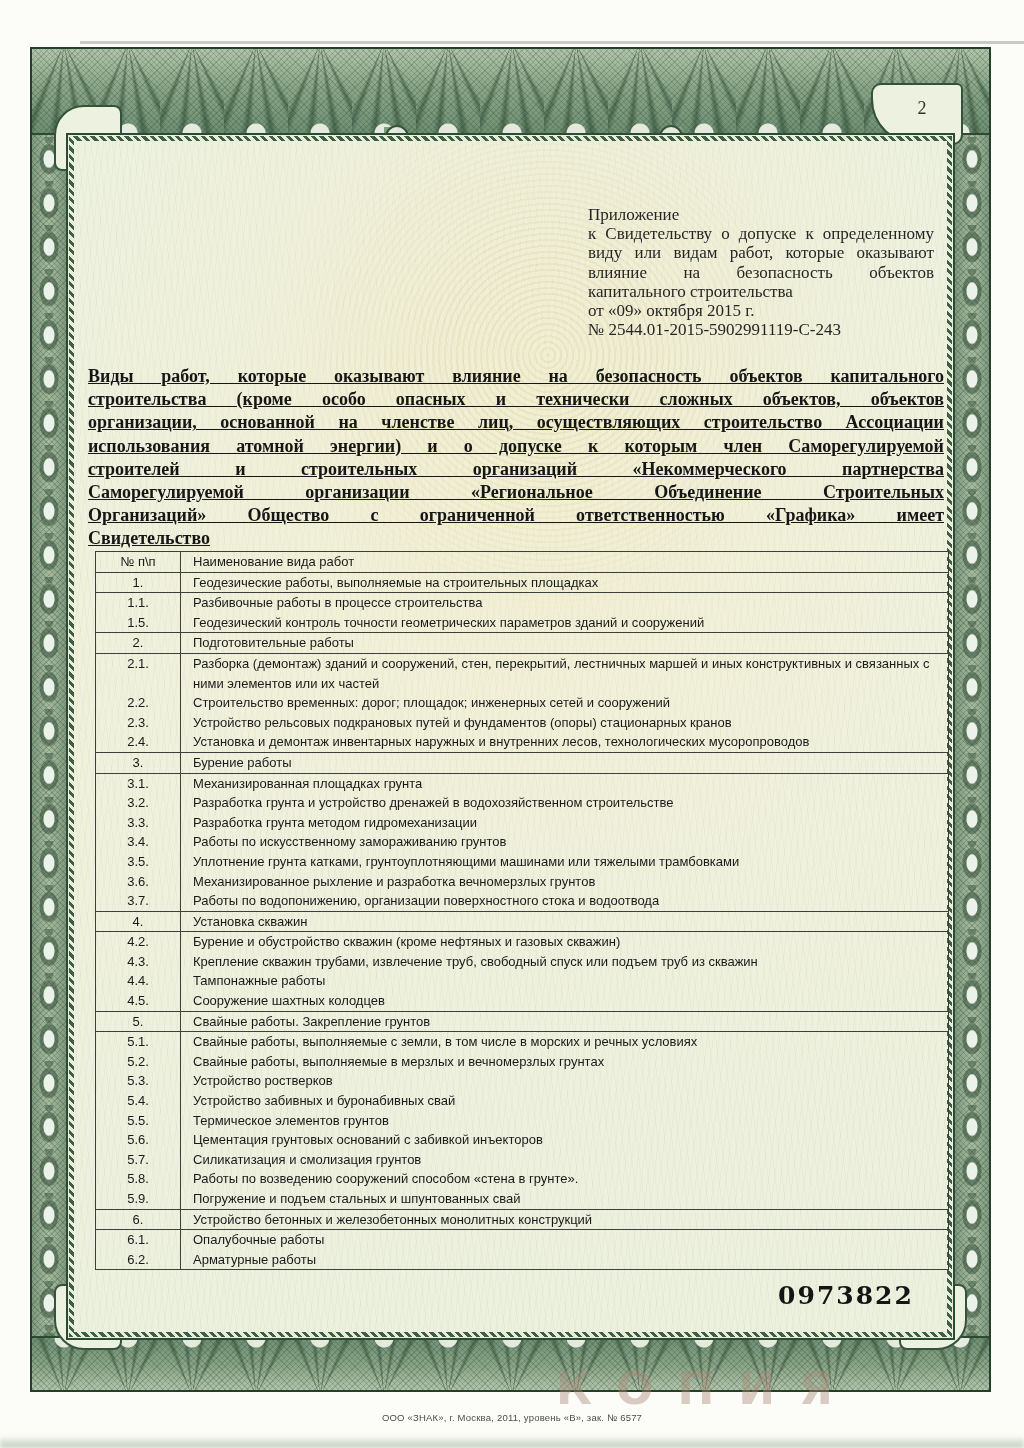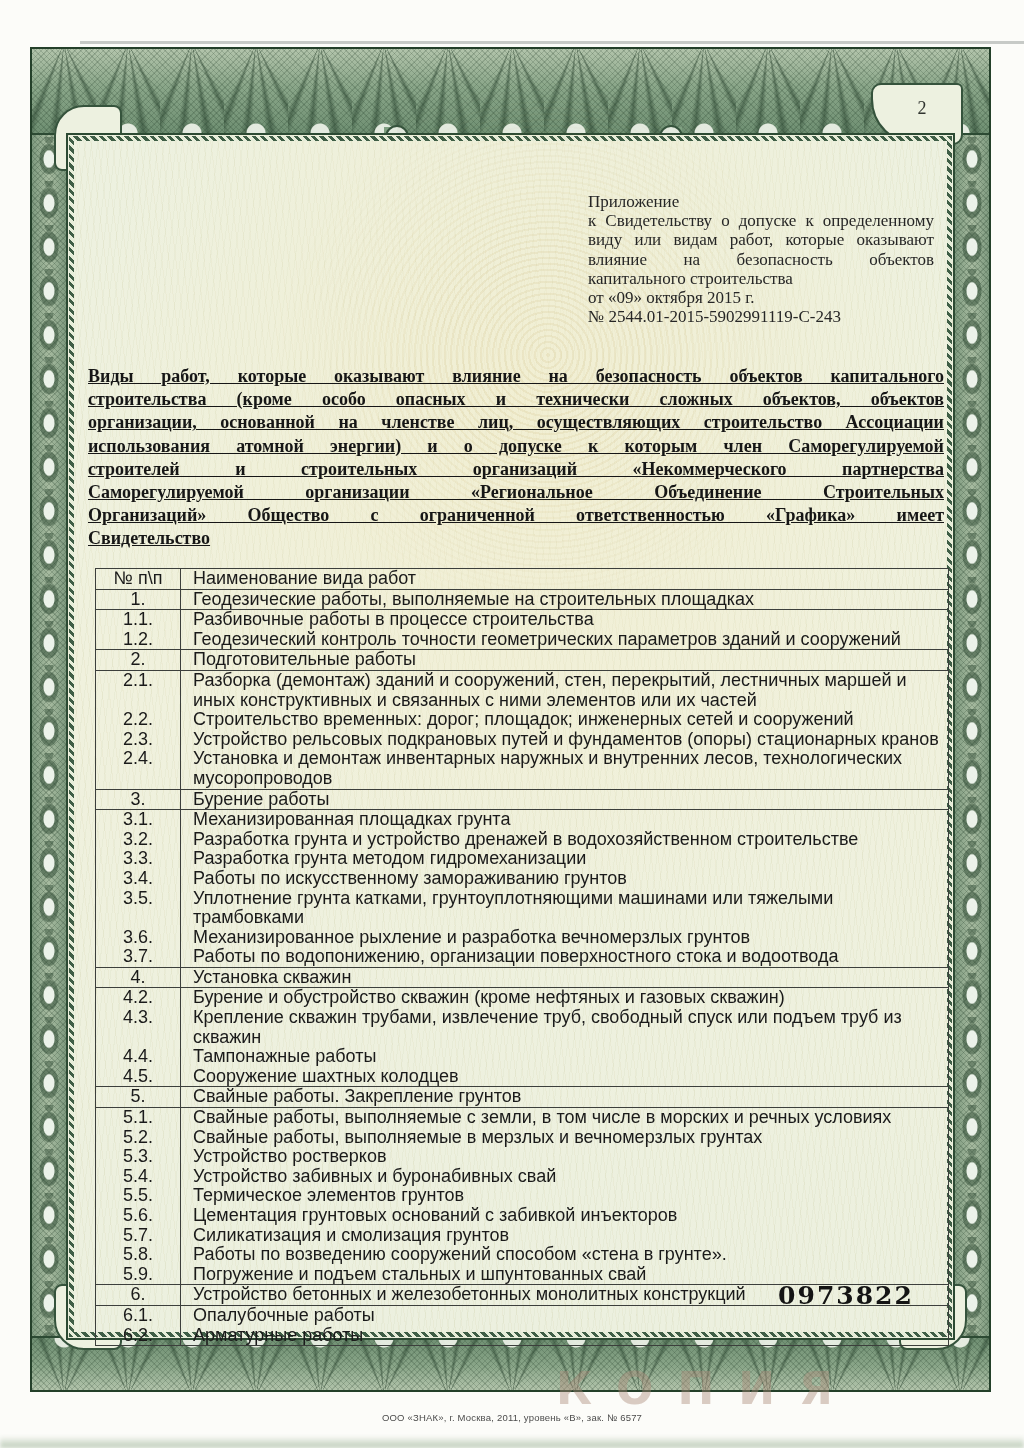--- a/index.html
+++ b/index.html
@@ -59,29 +59,29 @@
   .rail::before{content:"";position:absolute;inset:1px;border:5px solid transparent;
       border-image:repeating-linear-gradient(45deg,#3f5e46 0 3px,#e6edd9 3px 6px) 5;pointer-events:none;}
   .medallion{position:absolute;left:190px;top:-70px;width:580px;height:580px;border-radius:50%;
       background:repeating-radial-gradient(circle at 50% 50%,rgba(190,160,80,.11) 0 2px,rgba(190,160,80,0) 2px 6px);
       -webkit-mask-image:radial-gradient(circle,#000 25%,transparent 68%);
       mask-image:radial-gradient(circle,#000 25%,transparent 68%);}
 
   .pagenum{position:absolute;left:902px;top:98px;width:40px;text-align:center;
       font-size:18px;color:#30342f;z-index:4;}
 
-  .annex{position:absolute;left:520px;top:57px;width:346px;font-size:17px;line-height:19.2px;color:#262626;}
+  .annex{position:absolute;left:520px;top:70px;width:346px;font-size:17px;line-height:19.2px;color:#262626;}
   .annex .line.j{text-align:justify;text-align-last:justify;}
 
   .intro{position:absolute;left:20px;top:230px;width:856px;font-weight:700;font-size:18px;
          line-height:23.2px;color:#161616;text-decoration:underline;}
   .intro .line.j{text-align:justify;text-align-last:justify;}
 
-  table.works{position:absolute;left:27px;top:433px;width:854px;border-collapse:collapse;
-      table-layout:fixed;font-family:"Liberation Sans",sans-serif;font-size:18px;color:#1a1a1a;}
+  table.works{position:absolute;left:27px;top:416px;width:854px;border-collapse:collapse;
+      table-layout:fixed;font-family:"Liberation Sans",sans-serif;font-size:13px;color:#1a1a1a;}
   table.works,
   table.works td{border:1.5px solid #3c3f3c;}
   table.works td{border-top:none;border-bottom:none;line-height:19.6px;padding:0 6px 0 12px;vertical-align:top;}
   table.works td.num{width:85px;text-align:center;padding:0 2px;}
   table.works thead td{border-bottom:1.5px solid #3c3f3c;}
   table.works tr.group td{border-top:1.5px solid #3c3f3c;border-bottom:1.5px solid #3c3f3c;}
 
   .serial{position:absolute;left:698px;top:1146px;width:160px;text-align:center;
       font-family:"DejaVu Serif",serif;font-weight:700;font-size:25px;letter-spacing:2px;color:#141414;}
   .watermark{position:absolute;left:305px;top:1228px;width:460px;text-align:right;
@@ -152,21 +152,21 @@
               <td class="num">1.</td>
               <td>Геодезические работы, выполняемые на строительных площадках</td>
             </tr>
 
             <tr>
               <td class="num">1.1.</td>
               <td>Разбивочные работы в процессе строительства</td>
             </tr>
 
             <tr>
-              <td class="num">1.2.</td>
+              <td class="num">1.5.</td>
               <td>Геодезический контроль точности геометрических параметров зданий и сооружений</td>
             </tr>
 
             <tr class="group">
               <td class="num">2.</td>
               <td>Подготовительные работы</td>
             </tr>
 
             <tr>
               <td class="num">2.1.</td>

